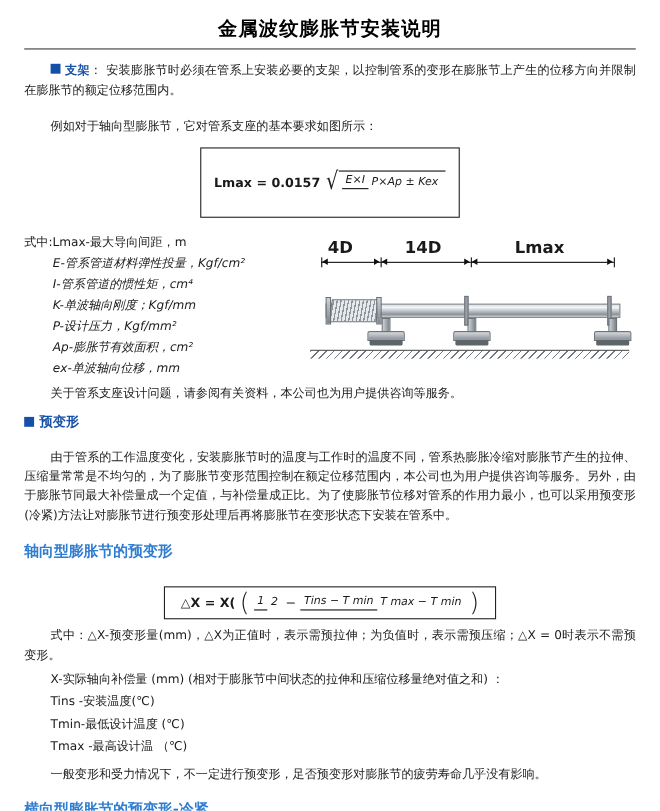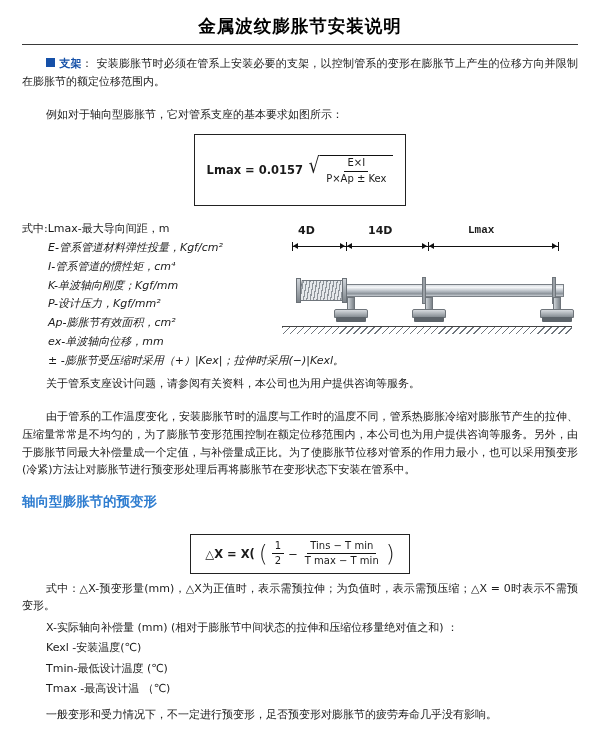--- a/index.html
+++ b/index.html
@@ -109,24 +109,25 @@
     transform: scaleX(0.8);
     margin-right: -1px;
     font-family: "DejaVu Sans", sans-serif;
   }
   .radical .inner {
     border-top: 1.1px solid #111;
     padding: 1px 4px 0 3px;
   }
   .frac {
     display: inline-flex;
-    flex-direction: column;
+    flex-direction: row;
     align-items: center;
     vertical-align: middle;
     font-size: 10px;
+    font-style: italic;
     line-height: 1.22;
   }
   .frac .num {
     padding: 0 3px 1px 3px;
     border-bottom: 1.1px solid #111;
     white-space: nowrap;
   }
   .frac .den {
     padding: 1px 3px 0 3px;
     white-space: nowrap;
@@ -156,21 +157,21 @@
   
   .diagram {
     position: relative;
     width: 290px;
     height: 112px;
     margin-left: 2px;
   }
   .dim-row {
     position: relative;
     height: 17px;
-    font-size: 11px;
+    font-size: 15px;
     font-weight: bold;
   }
   .dim-label {
     position: absolute;
     top: 0;
   }
   .dim-lines {
     position: relative;
     height: 10px;
   }
@@ -357,30 +358,29 @@
 
     <div class="two-col">
       <div class="col-left legend">
         <div class="l0">式中:Lmax-最大导向间距，m</div>
         <div class="l1">E-管系管道材料弹性投量，Kgf/cm²</div>
         <div class="l1">I-管系管道的惯性矩，cm⁴</div>
         <div class="l1">K-单波轴向刚度；Kgf/mm</div>
         <div class="l1">P-设计压力，Kgf/mm²</div>
         <div class="l1">Ap-膨胀节有效面积，cm²</div>
         <div class="l1">ex-单波轴向位移，mm</div>
-        <div class="l1">± -膨胀节受压缩时采用（+）|Kex|；拉伸时采用(−)|Kexl。</div>
       </div>
 
       <div class="col-right">
         <div class="diagram">
 
           <div class="dim-row">
             <span class="dim-label" style="left:16px;">4D</span>
             <span class="dim-label" style="left:86px;">14D</span>
-            <span class="dim-label" style="left:186px;font-family:Liberation Mono, monospace;">Lmax</span>
+            <span class="dim-label" style="left:186px;">Lmax</span>
           </div>
 
           <div class="dim-lines">
             <span class="tick" style="left:10px;"></span>
             <span class="tick" style="left:64px;"></span>
             <span class="tick" style="left:146px;"></span>
             <span class="tick" style="left:276px;"></span>
             <span class="hl" style="left:10px;width:54px;"></span>
             <span class="hl" style="left:64px;width:82px;"></span>
             <span class="hl" style="left:146px;width:130px;"></span>
@@ -416,20 +416,24 @@
             </div>
             <div class="ground-line"></div>
             <div class="hatch"></div>
           </div>
         </div>
       </div>
     </div>
 
     <p class="indent" style="margin-top:4px;">关于管系支座设计问题，请参阅有关资料，本公司也为用户提供咨询等服务。</p>
 
+    <div class="sec-head">
+      <span class="sq"></span>
+      <span>预变形</span>
+    </div>
 
     <p class="indent">由于管系的工作温度变化，安装膨胀节时的温度与工作时的温度不同，管系热膨胀冷缩对膨胀节产生的拉伸、压缩量常常是不均匀的，为了膨胀节变形范围控制在额定位移范围内，本公司也为用户提供咨询等服务。另外，由于膨胀节同最大补偿量成一个定值，与补偿量成正比。为了使膨胀节位移对管系的作用力最小，也可以采用预变形(冷紧)方法让对膨胀节进行预变形处理后再将膨胀节在变形状态下安装在管系中。</p>
 
     <div class="sub-head">轴向型膨胀节的预变形</div>
 
     <div class="formula-small">
       <span class="eqbox">
         <span class="f-row" style="font-weight:normal;">
           <span style="font-weight:bold;">△X = X(</span>
           <span class="paren-big">(</span>
@@ -444,21 +448,21 @@
           </span>
           <span class="paren-big">)</span>
         </span>
       </span>
     </div>
 
     <p class="note">式中：△X-预变形量(mm)，△X为正值时，表示需预拉伸；为负值时，表示需预压缩；△X = 0时表示不需预变形。</p>
 
     <div class="list-ind">
       <div>X-实际轴向补偿量 (mm) (相对于膨胀节中间状态的拉伸和压缩位移量绝对值之和) ：</div>
-      <div>Kexl -安装温度(℃)</div>
+      <div>Tins -安装温度(℃)</div>
       <div>Tmin-最低设计温度 (℃)</div>
       <div>Tmax -最高设计温 （℃)</div>
     </div>
 
     <p class="note">一般变形和受力情况下，不一定进行预变形，足否预变形对膨胀节的疲劳寿命几乎没有影响。</p>
 
     <div class="sub-head">横向型膨胀节的预变形-冷紧</div>
 
   </div>
 </div>

